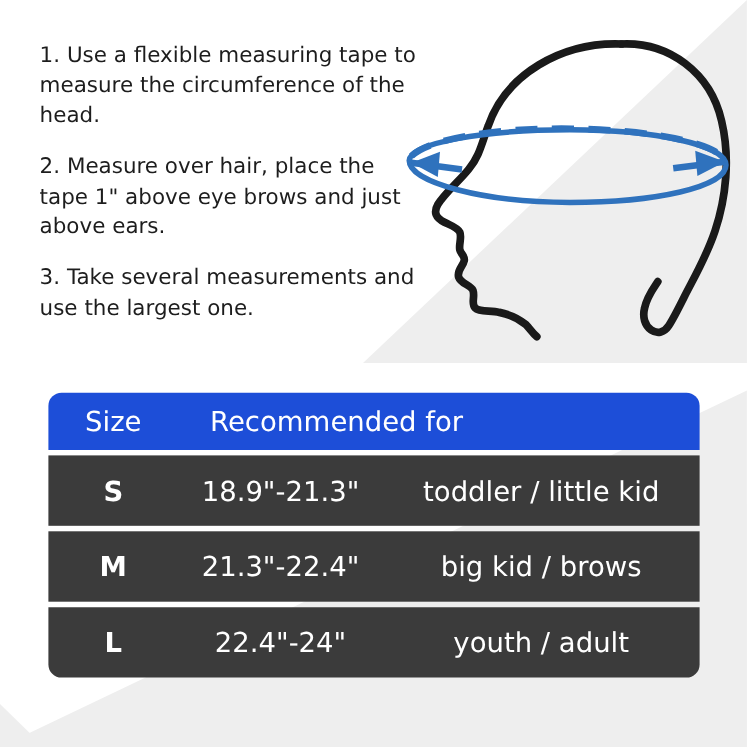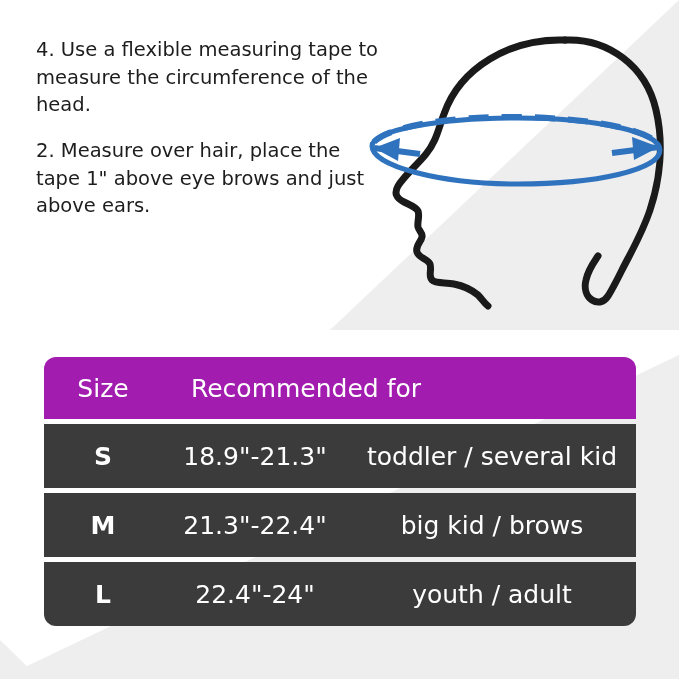--- a/index.html
+++ b/index.html
@@ -55,23 +55,23 @@
     top: 357px;
     width: 592px;
   }
   .row {
     display: flex;
     align-items: center;
     height: 64px;
     box-sizing: border-box;
   }
   .row.header {
-    background: #a21caf;
+    background: #1d4ed8;
     border-radius: 12px 12px 0 0;
-    height: 62px;
+    height: 52px;
   }
   .row.body-row {
     background: #3b3b3b;
     margin-top: 5px;
   }
   .row.body-row.first {
     border-radius: 0;
   }
   .row.body-row.last {
     border-radius: 0 0 12px 12px;
@@ -103,22 +103,23 @@
 
 <div class="page">
 
   <svg class="bg-wedge-top" viewBox="0 0 679 679" aria-hidden="true">
     <polygon points="679,0 679,330 330,330" fill="#eeeeee"></polygon>
     <polygon points="0,679 679,679 679,355" fill="#eeeeee"></polygon>
     <polygon points="0,679 0,640 40,679" fill="#eeeeee"></polygon>
   </svg>
 
   <div class="instructions">
-    <p>4. Use a flexible measuring tape to measure the circumference of the head.</p>
+    <p>1. Use a flexible measuring tape to measure the circumference of the head.</p>
     <p>2. Measure over hair, place the tape 1" above eye brows and just above ears.</p>
+    <p>3. Take several measurements and use the largest one.</p>
   </div>
 
   <svg class="head-figure" viewBox="0 0 310 310">
     <g>
       <path d="M205,22
                C150,20 100,50 84,96
                C78,112 76,124 66,136
                C58,146 44,158 38,168
                C34,175 36,180 44,184
                C50,187 56,189 58,193
@@ -159,21 +160,21 @@
 
   <div class="size-table">
     <div class="row header">
       <div class="cell c0">Size</div>
       <div class="cell c2">Recommended for</div>
     </div>
 
     <div class="row body-row first">
       <div class="cell c0">S</div>
       <div class="cell c1">18.9"-21.3"</div>
-      <div class="cell c2">toddler / several kid</div>
+      <div class="cell c2">toddler / little kid</div>
     </div>
 
     <div class="row body-row">
       <div class="cell c0">M</div>
       <div class="cell c1">21.3"-22.4"</div>
       <div class="cell c2">big kid / brows</div>
     </div>
 
     <div class="row body-row last">
       <div class="cell c0">L</div>

